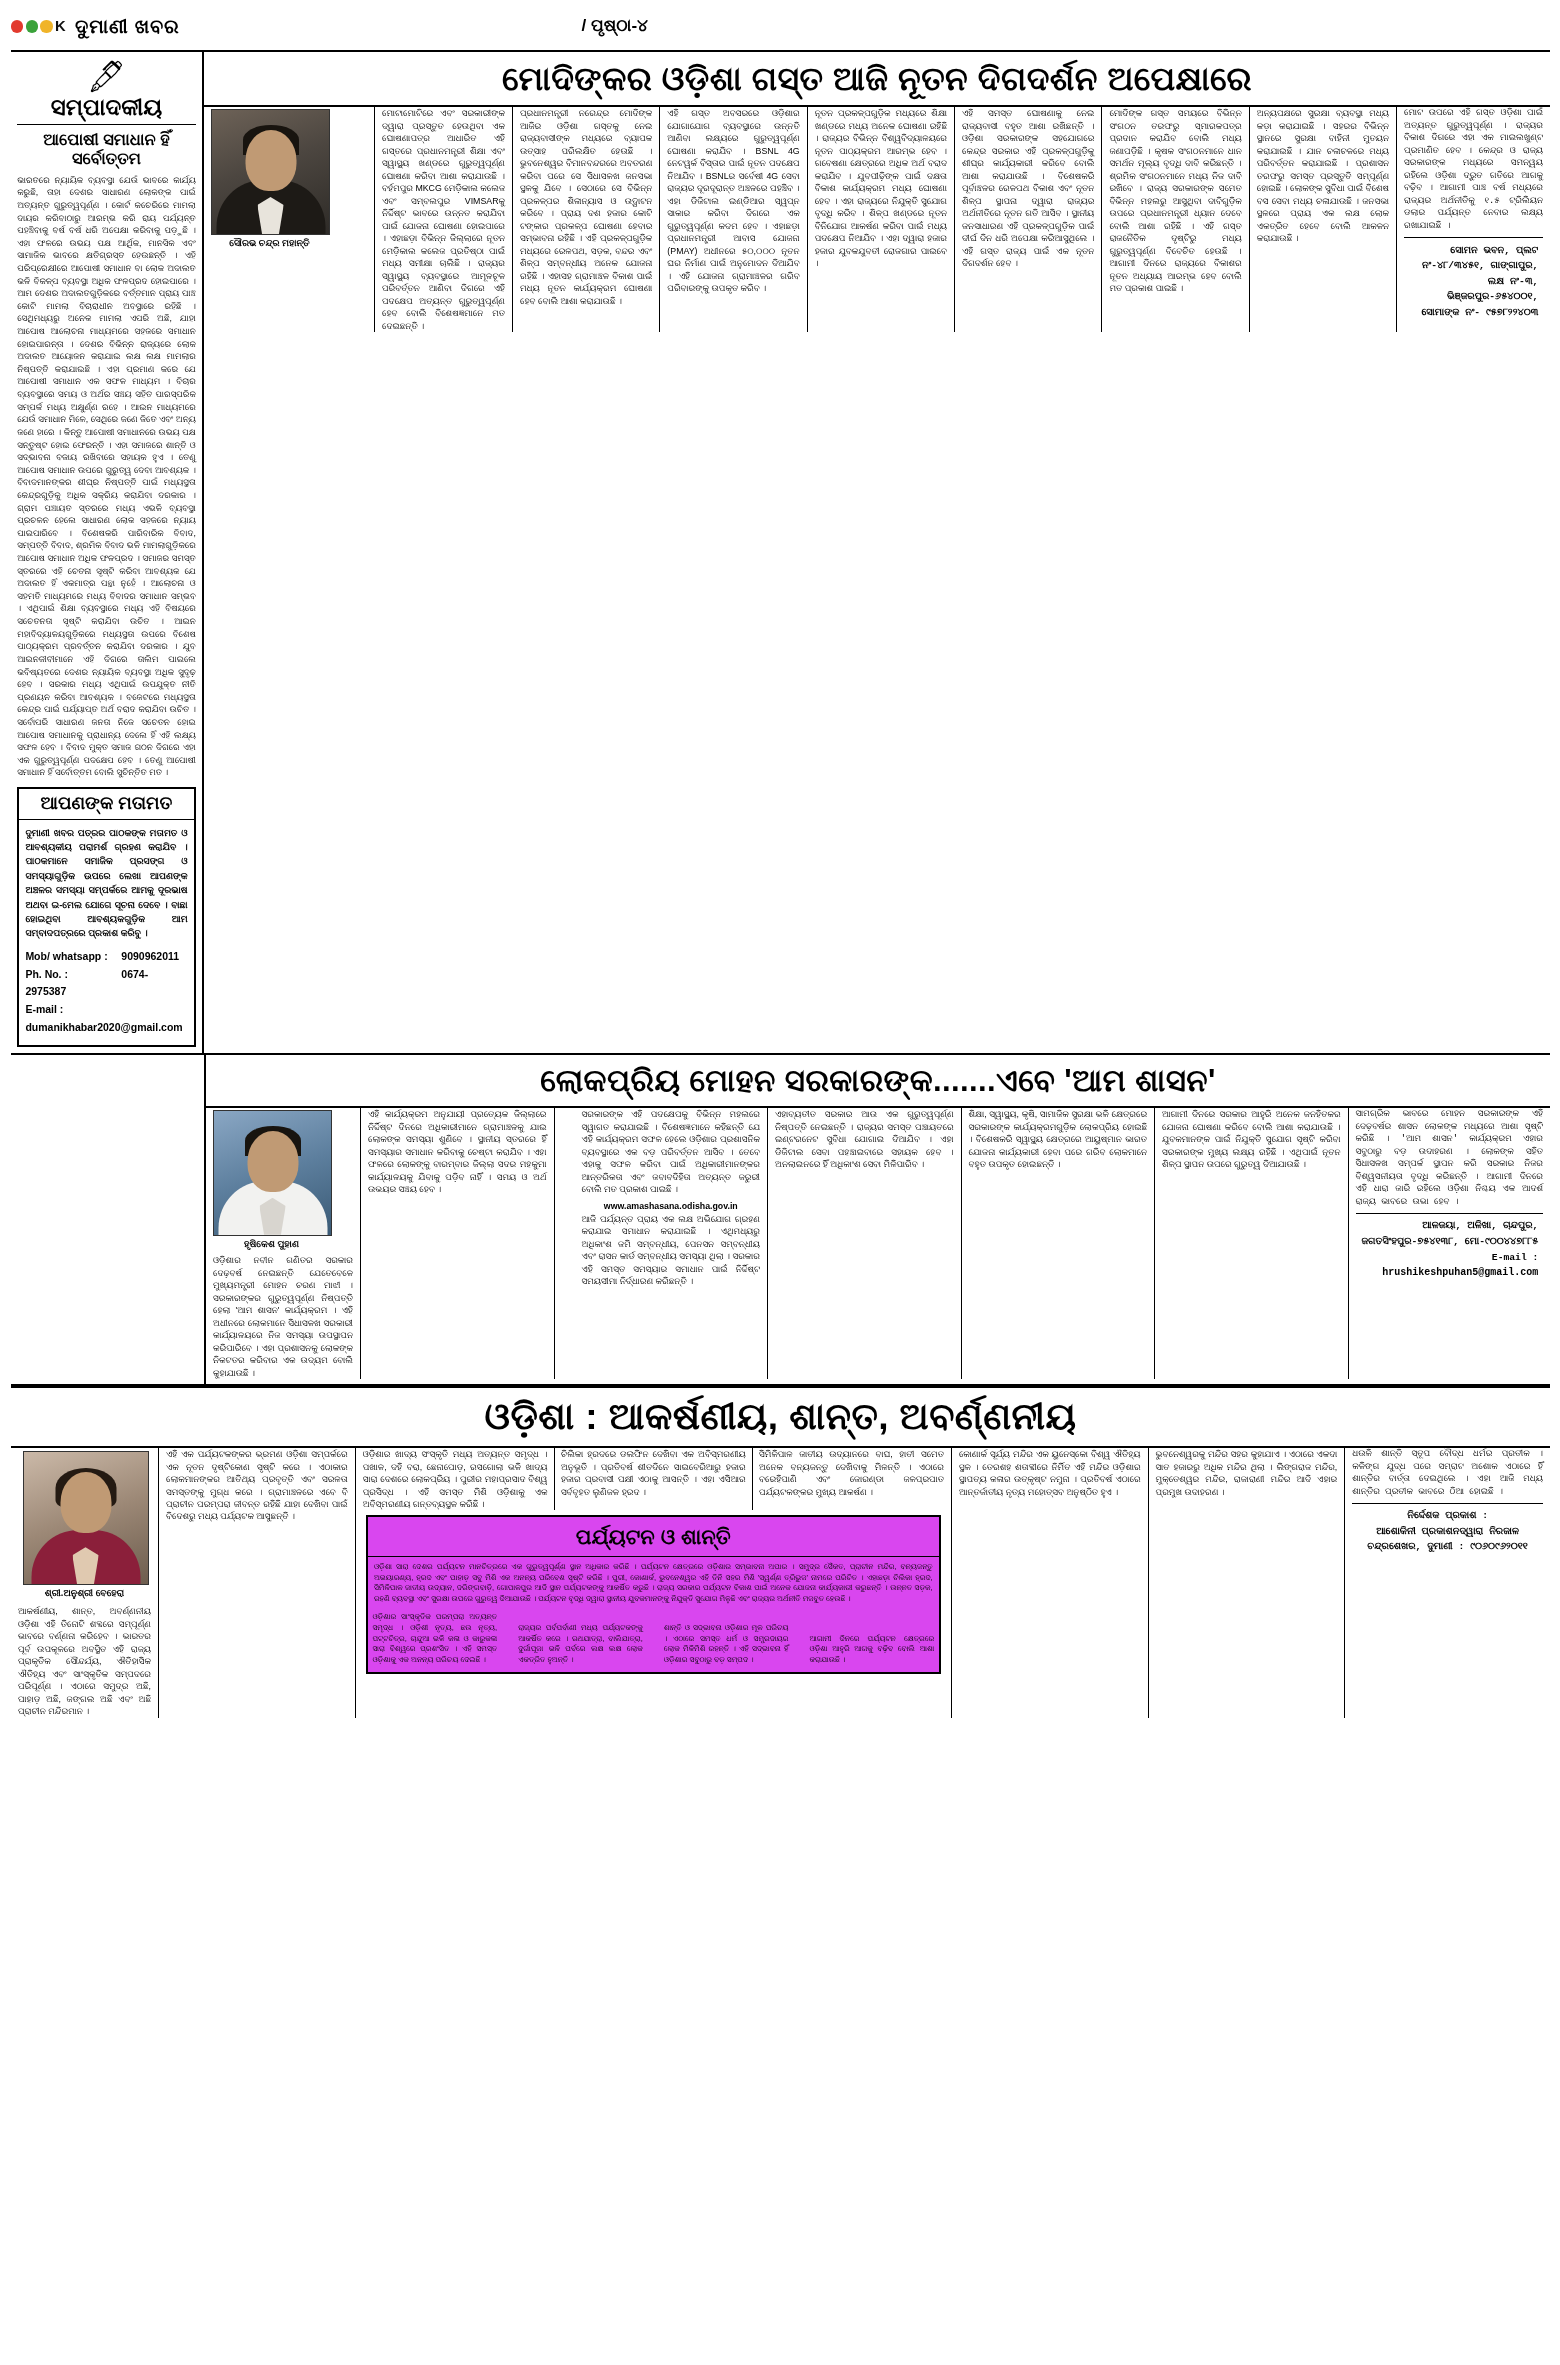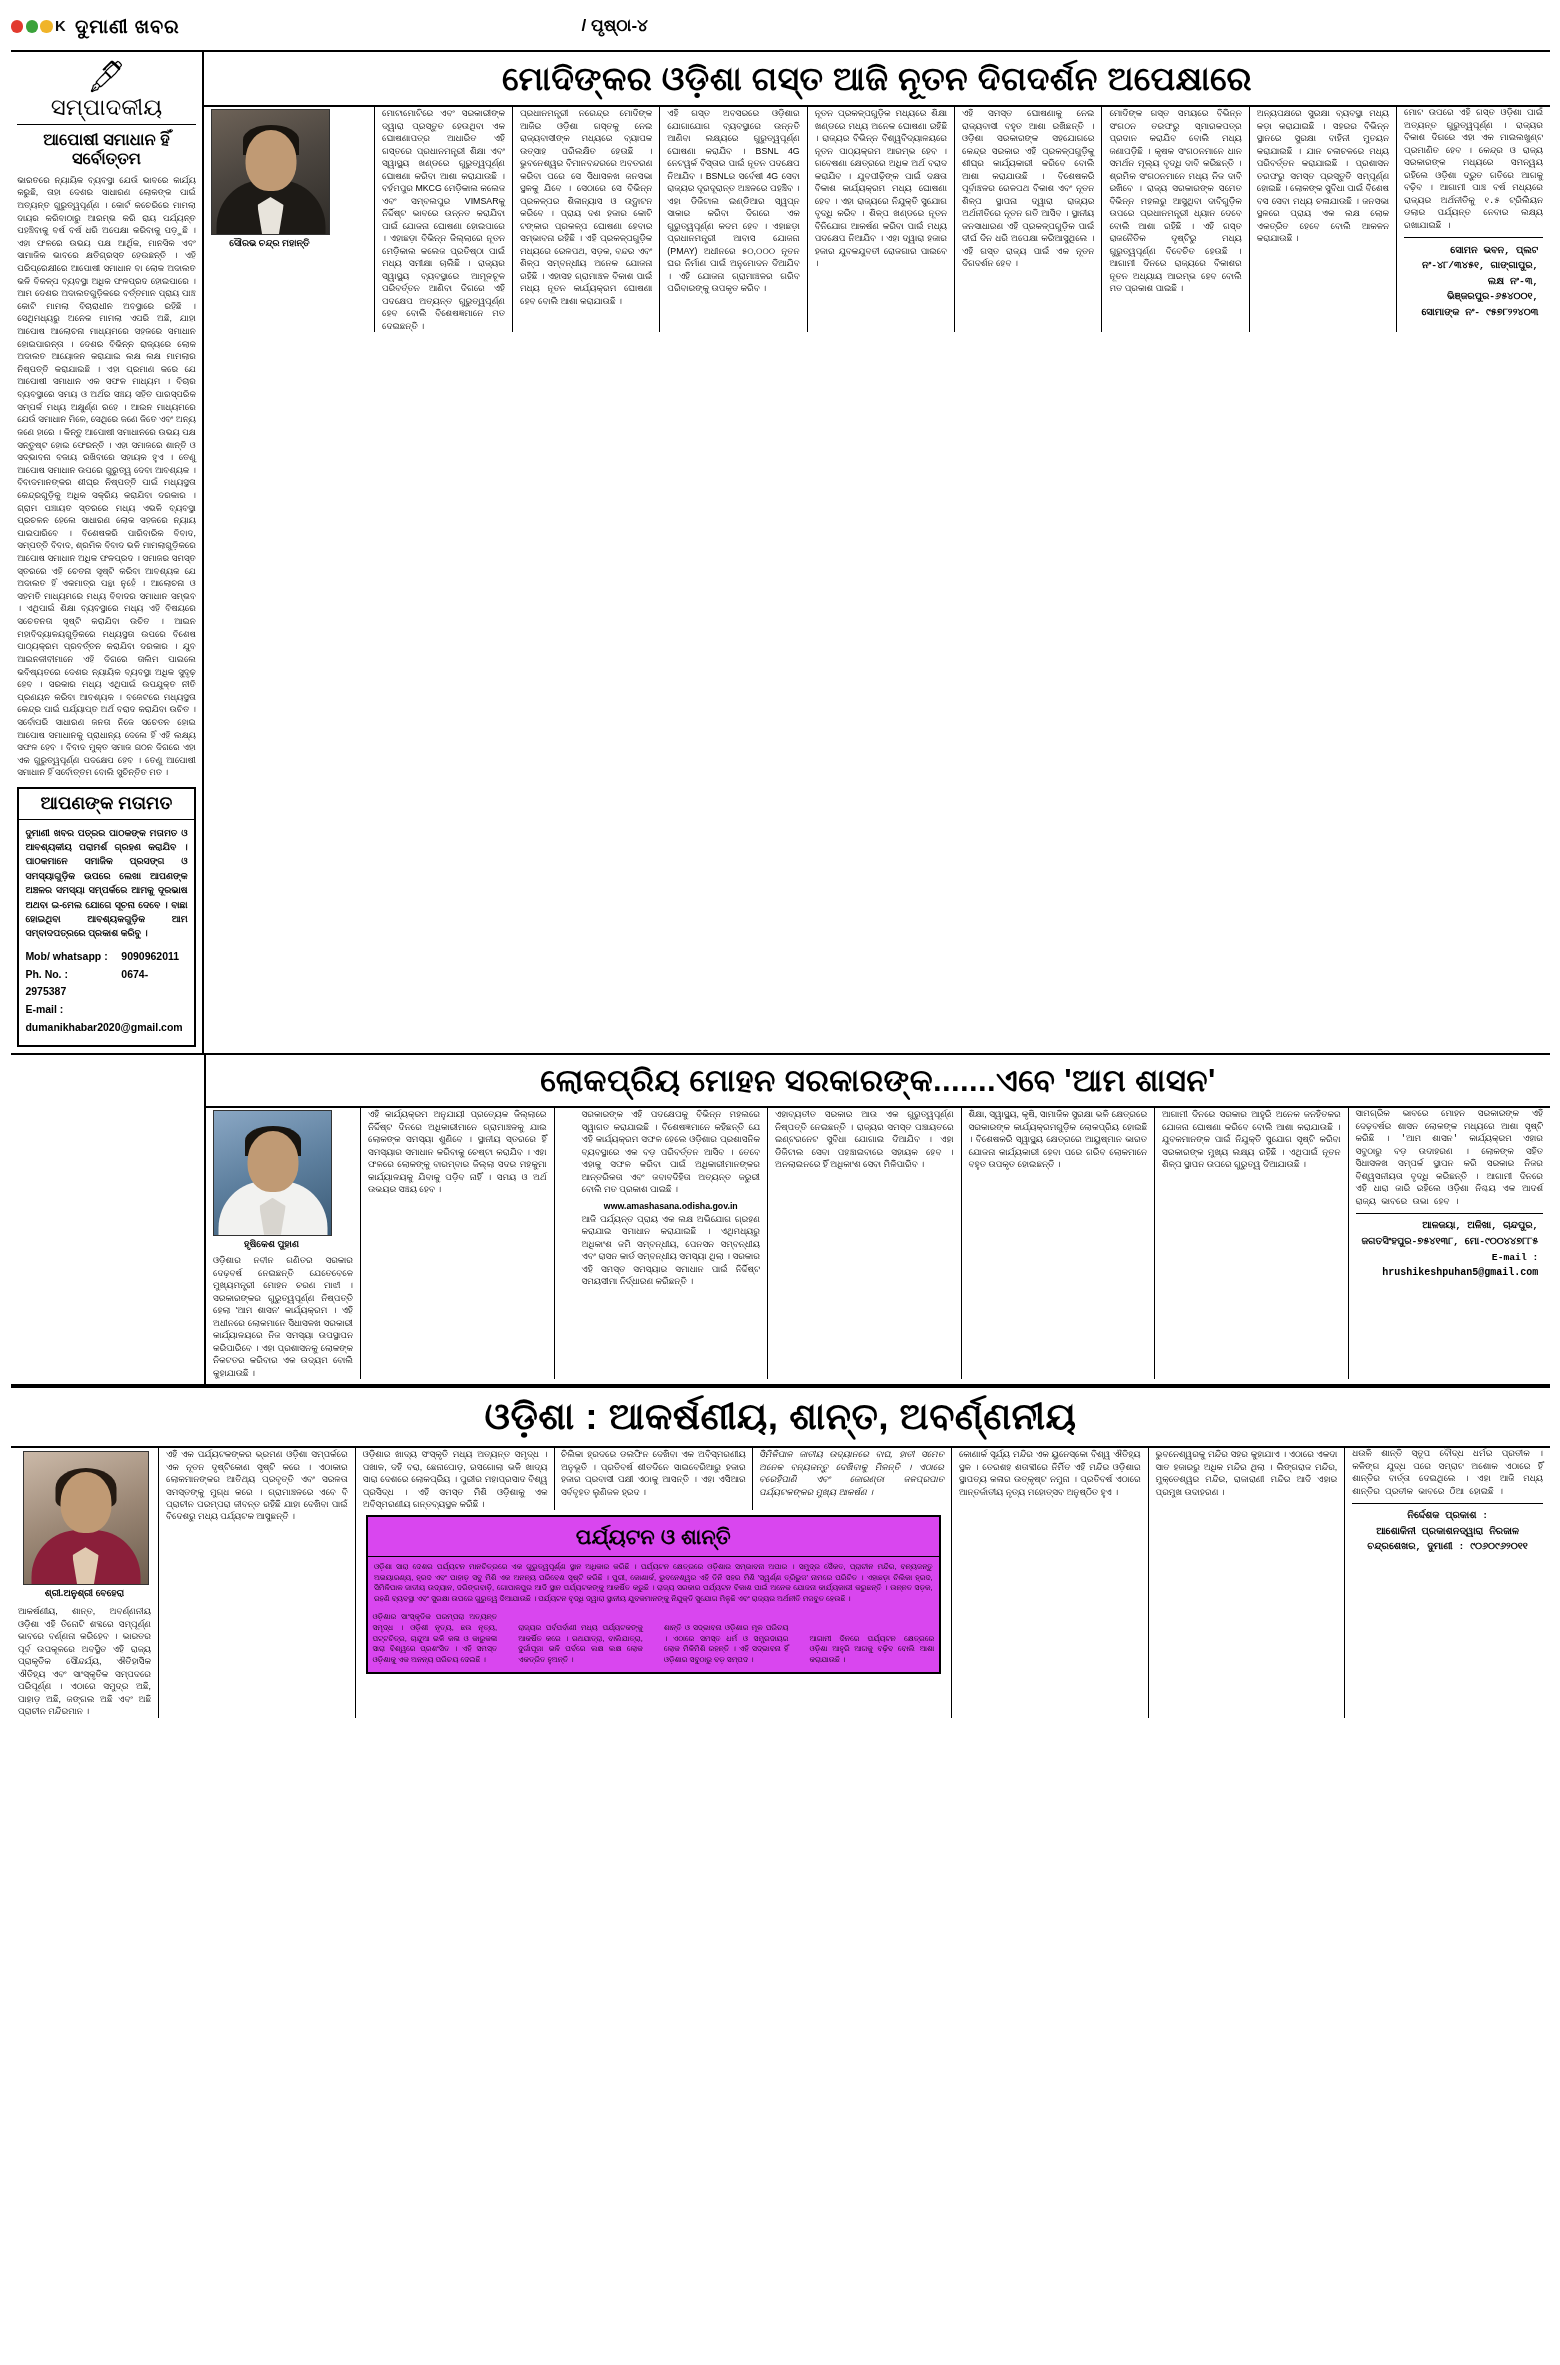--- a/index.html
+++ b/index.html
@@ -117,21 +117,21 @@
   }
   .quill {
     text-align: center;
     font-size: 31px;
     line-height: 1;
     margin: 4.7px 0 0 0;
   }
   .edit-title {
     text-align: center;
     font-size: 23px;
-    font-weight: normal;
+    font-weight: bold;
     border-bottom: 1.6px solid #000;
     padding-bottom: 3.1px;
     margin-top: 1.6px;
   }
   .edit-sub {
     text-align: center;
     font-size: 16.3px;
     font-weight: bold;
     padding: 4.7px 0 6.2px 0;
   }
@@ -430,21 +430,21 @@
         </div>
         <div>ଆକର୍ଷଣୀୟ, ଶାନ୍ତ, ଅବର୍ଣ୍ଣନୀୟ ଓଡ଼ିଶା ଏହି ତିନୋଟି ଶବ୍ଦରେ ସମ୍ପୂର୍ଣ୍ଣ ଭାବରେ ବର୍ଣ୍ଣନା କରିହେବ । ଭାରତର ପୂର୍ବ ଉପକୂଳରେ ଅବସ୍ଥିତ ଏହି ରାଜ୍ୟ ପ୍ରାକୃତିକ ସୌନ୍ଦର୍ଯ୍ୟ, ଐତିହାସିକ ଐତିହ୍ୟ ଏବଂ ସାଂସ୍କୃତିକ ସମ୍ପଦରେ ପରିପୂର୍ଣ୍ଣ । ଏଠାରେ ସମୁଦ୍ର ଅଛି, ପାହାଡ଼ ଅଛି, ଜଙ୍ଗଲ ଅଛି ଏବଂ ଅଛି ପ୍ରାଚୀନ ମନ୍ଦିରମାନ ।</div>
       </div>
 
       <div class="col" style="flex:1;">ଏହି ଏକ ପର୍ଯ୍ୟଟକଙ୍କର ଭ୍ରମଣ ଓଡ଼ିଶା ସମ୍ପର୍କରେ ଏକ ନୂତନ ଦୃଷ୍ଟିକୋଣ ସୃଷ୍ଟି କରେ । ଏଠାକାର ଲୋକମାନଙ୍କର ଆତିଥ୍ୟ ପ୍ରବୃତ୍ତି ଏବଂ ସରଳତା ସମସ୍ତଙ୍କୁ ମୁଗ୍ଧ କରେ । ଗ୍ରାମାଞ୍ଚଳରେ ଏବେ ବି ପ୍ରାଚୀନ ପରମ୍ପରା ଜୀବନ୍ତ ରହିଛି ଯାହା ଦେଖିବା ପାଇଁ ବିଦେଶରୁ ମଧ୍ୟ ପର୍ଯ୍ୟଟକ ଆସୁଛନ୍ତି ।</div>
 
       <div class="col" style="flex:3.2;border-right:0.8px solid #000;">
         <div style="display:flex;gap:0;">
           <div style="flex:1;padding-right:6.2px;border-right:0.8px solid #000;">ଓଡ଼ିଶାର ଖାଦ୍ୟ ସଂସ୍କୃତି ମଧ୍ୟ ଅତ୍ୟନ୍ତ ସମୃଦ୍ଧ । ପଖାଳ, ଦହି ବରା, ଛେନାପୋଡ଼, ରସଗୋଲା ଭଳି ଖାଦ୍ୟ ସାରା ଦେଶରେ ଲୋକପ୍ରିୟ । ପୁରୀର ମହାପ୍ରସାଦ ବିଶ୍ୱ ପ୍ରସିଦ୍ଧ । ଏହି ସମସ୍ତ ମିଶି ଓଡ଼ିଶାକୁ ଏକ ଅବିସ୍ମରଣୀୟ ଗନ୍ତବ୍ୟସ୍ଥଳ କରିଛି ।</div>
           <div style="flex:1;padding:0 6.2px;border-right:0.8px solid #000;">ଚିଲିକା ହ୍ରଦରେ ଡଲଫିନ ଦେଖିବା ଏକ ଅବିସ୍ମରଣୀୟ ଅନୁଭୂତି । ପ୍ରତିବର୍ଷ ଶୀତଦିନେ ସାଇବେରିଆରୁ ହଜାର ହଜାର ପ୍ରବାସୀ ପକ୍ଷୀ ଏଠାକୁ ଆସନ୍ତି । ଏହା ଏସିଆର ସର୍ବବୃହତ ଲୁଣିଜଳ ହ୍ରଦ ।</div>
-          <div style="flex:1;padding-left:6.2px;font-style:italic;">ସିମିଳିପାଳ ଜାତୀୟ ଉଦ୍ୟାନରେ ବାଘ, ହାତୀ ସମେତ ଅନେକ ବନ୍ୟଜନ୍ତୁ ଦେଖିବାକୁ ମିଳନ୍ତି । ଏଠାରେ ବରେହିପାଣି ଏବଂ ଜୋରଣ୍ଡା ଜଳପ୍ରପାତ ପର୍ଯ୍ୟଟକଙ୍କର ମୁଖ୍ୟ ଆକର୍ଷଣ ।</div>
+          <div style="flex:1;padding-left:6.2px;">ସିମିଳିପାଳ ଜାତୀୟ ଉଦ୍ୟାନରେ ବାଘ, ହାତୀ ସମେତ ଅନେକ ବନ୍ୟଜନ୍ତୁ ଦେଖିବାକୁ ମିଳନ୍ତି । ଏଠାରେ ବରେହିପାଣି ଏବଂ ଜୋରଣ୍ଡା ଜଳପ୍ରପାତ ପର୍ଯ୍ୟଟକଙ୍କର ମୁଖ୍ୟ ଆକର୍ଷଣ ।</div>
         </div>
 
         <div class="tourism-box">
           <div class="tourism-title">ପର୍ଯ୍ୟଟନ ଓ ଶାନ୍ତି</div>
           <div class="tourism-body">ଓଡ଼ିଶା ସାରା ଦେଶର ପର୍ଯ୍ୟଟନ ମାନଚିତ୍ରରେ ଏକ ଗୁରୁତ୍ୱପୂର୍ଣ୍ଣ ସ୍ଥାନ ଅଧିକାର କରିଛି । ପର୍ଯ୍ୟଟନ କ୍ଷେତ୍ରରେ ଓଡ଼ିଶାର ସମ୍ଭାବନା ଅପାର । ସମୁଦ୍ର ସୈକତ, ପ୍ରାଚୀନ ମନ୍ଦିର, ବନ୍ୟଜନ୍ତୁ ଅଭୟାରଣ୍ୟ, ହ୍ରଦ ଏବଂ ପାହାଡ଼ ସବୁ ମିଶି ଏକ ଅନନ୍ୟ ପରିବେଶ ସୃଷ୍ଟି କରିଛି । ପୁରୀ, କୋଣାର୍କ, ଭୁବନେଶ୍ୱର ଏହି ତିନି ସହର ମିଶି 'ସ୍ୱର୍ଣ୍ଣ ତ୍ରିଭୁଜ' ନାମରେ ପରିଚିତ । ଏହାଛଡ଼ା ଚିଲିକା ହ୍ରଦ, ସିମିଳିପାଳ ଜାତୀୟ ଉଦ୍ୟାନ, ଦରିଙ୍ଗବାଡ଼ି, ଗୋପାଳପୁର ଆଦି ସ୍ଥାନ ପର୍ଯ୍ୟଟକଙ୍କୁ ଆକର୍ଷିତ କରୁଛି । ରାଜ୍ୟ ସରକାର ପର୍ଯ୍ୟଟନ ବିକାଶ ପାଇଁ ଅନେକ ଯୋଜନା କାର୍ଯ୍ୟକାରୀ କରୁଛନ୍ତି । ଉନ୍ନତ ସଡ଼କ, ରହଣି ବ୍ୟବସ୍ଥା ଏବଂ ସୁରକ୍ଷା ଉପରେ ଗୁରୁତ୍ୱ ଦିଆଯାଉଛି । ପର୍ଯ୍ୟଟନ ବୃଦ୍ଧି ଦ୍ୱାରା ସ୍ଥାନୀୟ ଯୁବକମାନଙ୍କୁ ନିଯୁକ୍ତି ସୁଯୋଗ ମିଳୁଛି ଏବଂ ରାଜ୍ୟର ଅର୍ଥନୀତି ମଜବୁତ ହେଉଛି ।</div>
           <div class="tourism-cols">
             <div class="tc">ଓଡ଼ିଶାର ସାଂସ୍କୃତିକ ପରମ୍ପରା ଅତ୍ୟନ୍ତ ସମୃଦ୍ଧ । ଓଡ଼ିଶୀ ନୃତ୍ୟ, ଛଉ ନୃତ୍ୟ, ପଟ୍ଟଚିତ୍ର, ଚାନ୍ଦୁଆ ଭଳି କଳା ଓ କାରୁକଳା ସାରା ବିଶ୍ୱରେ ପ୍ରଶଂସିତ । ଏହି ସମସ୍ତ ଓଡ଼ିଶାକୁ ଏକ ଅନନ୍ୟ ପରିଚୟ ଦେଇଛି ।</div>
             <div class="tc">ରାଜ୍ୟର ପର୍ବପର୍ବାଣୀ ମଧ୍ୟ ପର୍ଯ୍ୟଟକଙ୍କୁ ଆକର୍ଷିତ କରେ । ରଥଯାତ୍ରା, ବାଲିଯାତ୍ରା, ଦୁର୍ଗାପୂଜା ଭଳି ପର୍ବରେ ଲକ୍ଷ ଲକ୍ଷ ଲୋକ ଏକତ୍ରିତ ହୁଅନ୍ତି ।</div>
             <div class="tc">ଶାନ୍ତି ଓ ସଦ୍ଭାବନା ଓଡ଼ିଶାର ମୂଳ ପରିଚୟ । ଏଠାରେ ସମସ୍ତ ଧର୍ମ ଓ ସମ୍ପ୍ରଦାୟର ଲୋକ ମିଳିମିଶି ରହନ୍ତି । ଏହି ସଦ୍ଭାବନା ହିଁ ଓଡ଼ିଶାର ସବୁଠାରୁ ବଡ଼ ସମ୍ପଦ ।</div>
             <div class="tc">ଆଗାମୀ ଦିନରେ ପର୍ଯ୍ୟଟନ କ୍ଷେତ୍ରରେ ଓଡ଼ିଶା ଆହୁରି ଆଗକୁ ବଢ଼ିବ ବୋଲି ଆଶା କରାଯାଉଛି ।</div>

